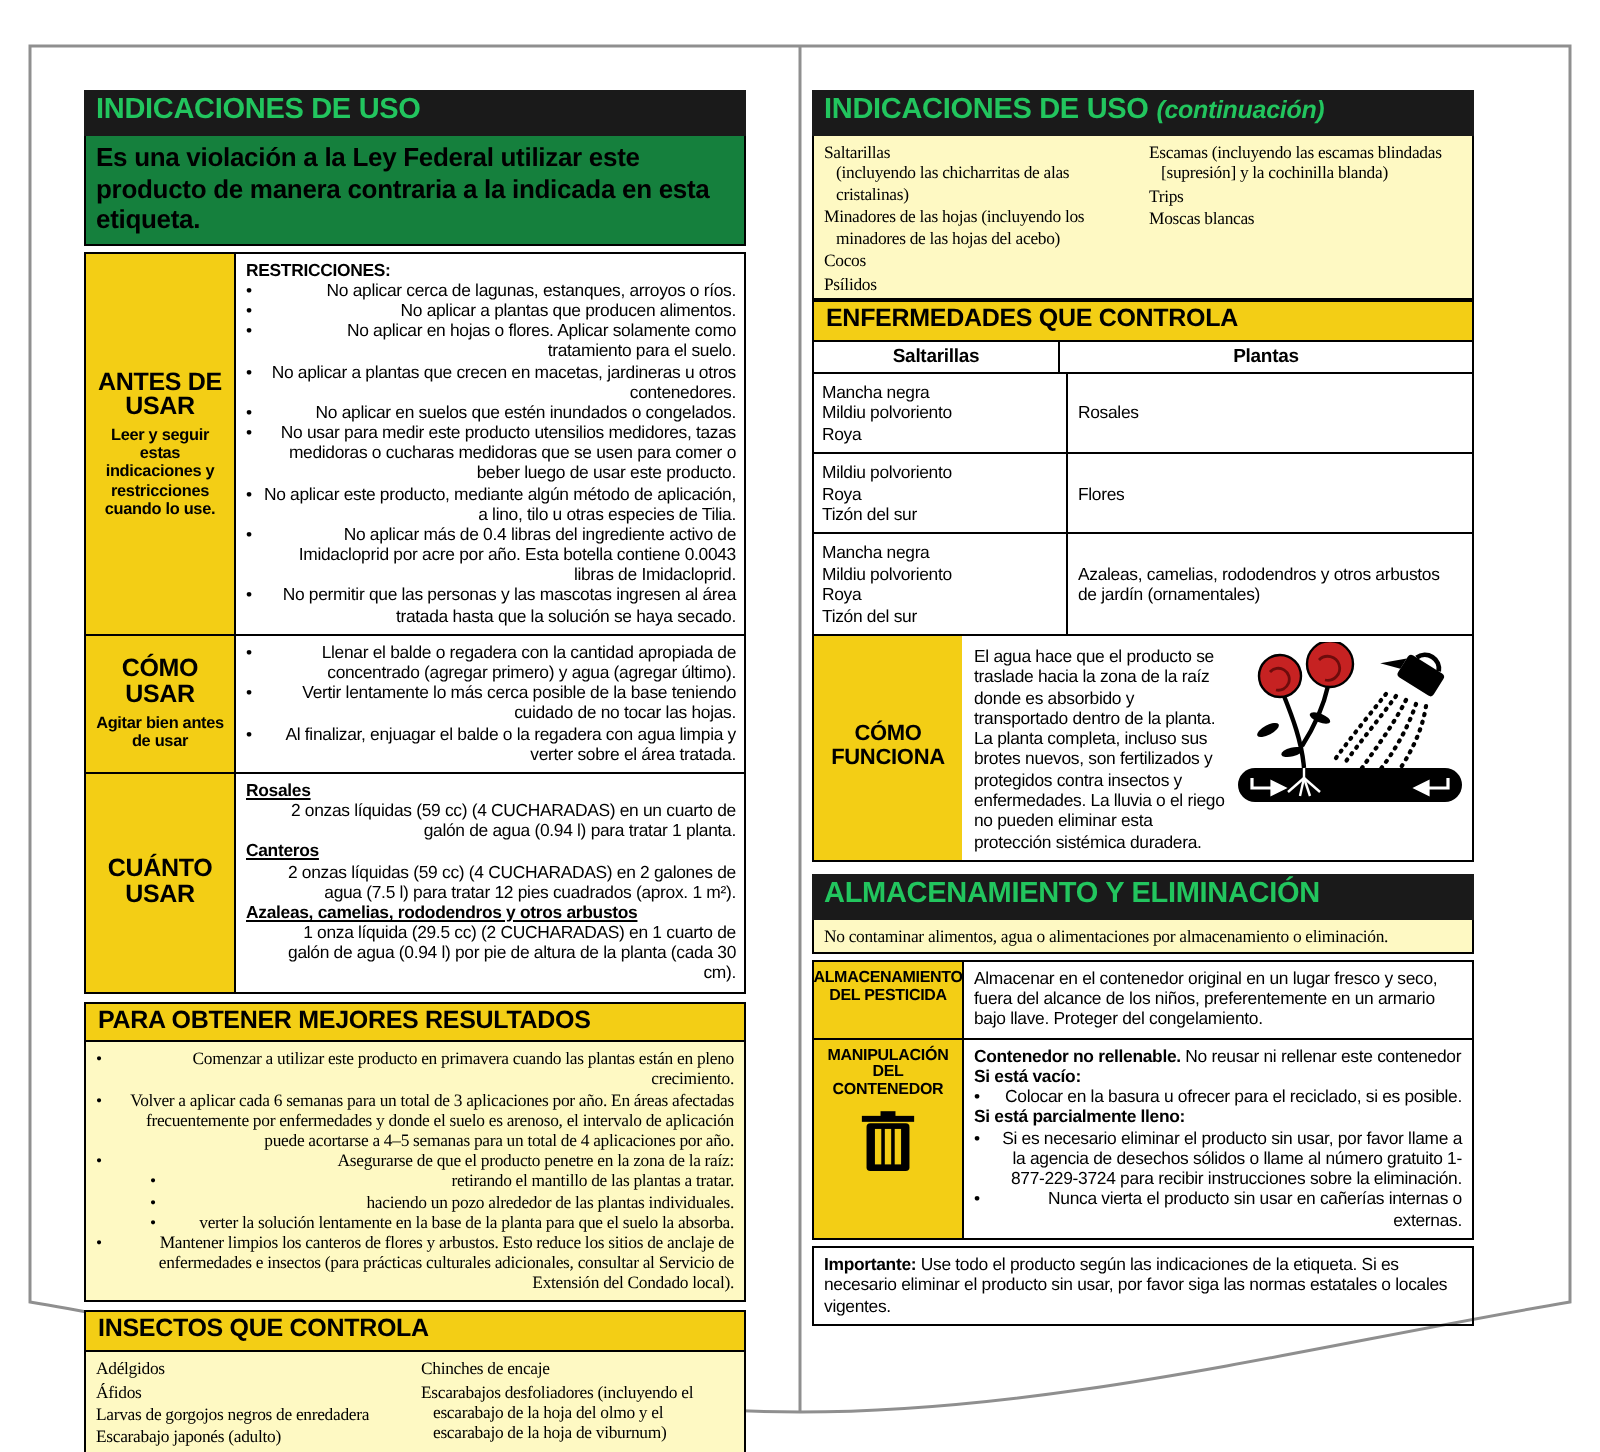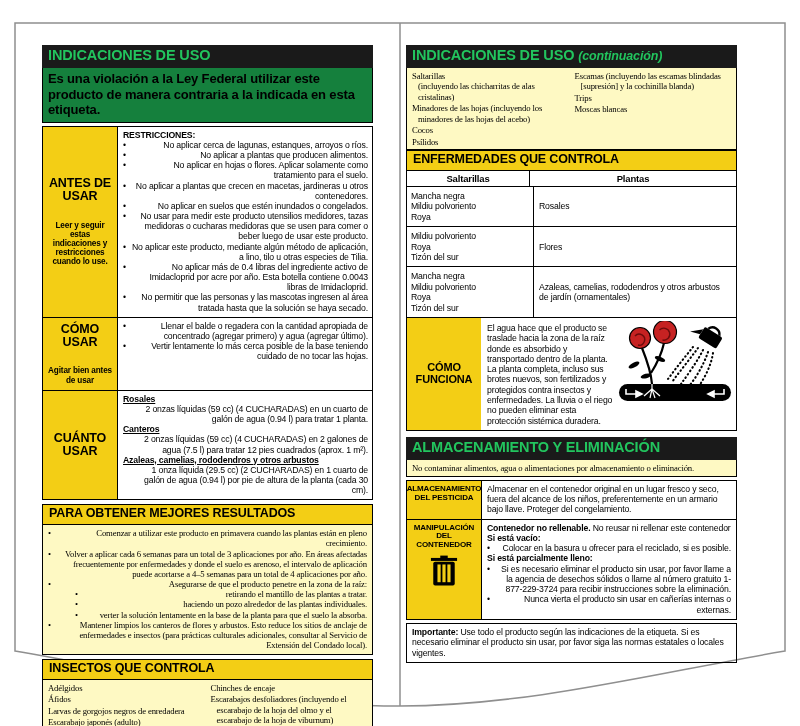--- a/index.html
+++ b/index.html
@@ -33,21 +33,21 @@
   .use-table{border:1.6px solid #000;margin-top:3px;}
   .use-row{display:flex;border-top:1.6px solid #000;}
   .use-row:first-child{border-top:none;}
   .label-cell{
     width:74px;min-width:74px;background:#f3ce15;text-align:center;
     font-weight:bold;padding:5px 2px;box-sizing:border-box;
     display:flex;flex-direction:column;align-items:center;justify-content:center;
   }
   .label-cell.center{justify-content:center;}
   .label-title{font-size:12.5px;line-height:1.02;}
-  .label-sub{font-size:8.2px;line-height:1.12;margin-top:18px;}
+  .label-sub{font-size:8.2px;line-height:1.12;margin-top:3px;}
   .content-cell{
     flex:1;background:#fff;border-left:1.6px solid #000;
     font-size:8.7px;line-height:1.17;padding:3px 4px 4px 5px;
   }
   .bold{font-weight:bold;}
   ul.bullets{list-style:none;margin:0;padding:0;}
   ul.bullets li{position:relative;padding-left:8px;margin:0;text-align:right;}
   ul.bullets li::before{content:"•";position:absolute;left:0;top:0;}
   ul.bullets ul.bullets{margin-left:19px;}
   .plant-name{font-weight:bold;text-decoration:underline;}
@@ -126,20 +126,21 @@
 
     <div class="use-row">
       <div class="label-cell">
         <span class="label-title">CÓMO USAR</span>
         <span class="label-sub">Agitar bien antes de usar</span>
       </div>
       <div class="content-cell">
         <ul class="bullets">
           <li>Llenar el balde o regadera con la cantidad apropiada de concentrado (agregar primero) y agua (agregar último).</li>
           <li>Vertir lentamente lo más cerca posible de la base teniendo cuidado de no tocar las hojas.</li>
+          <li>Al finalizar, enjuagar el balde o la regadera con agua limpia y verter sobre el área tratada.</li>
         </ul>
       </div>
     </div>
 
     <div class="use-row">
       <div class="label-cell center">
         <span class="label-title">CUÁNTO USAR</span>
       </div>
       <div class="content-cell">
         <div>

